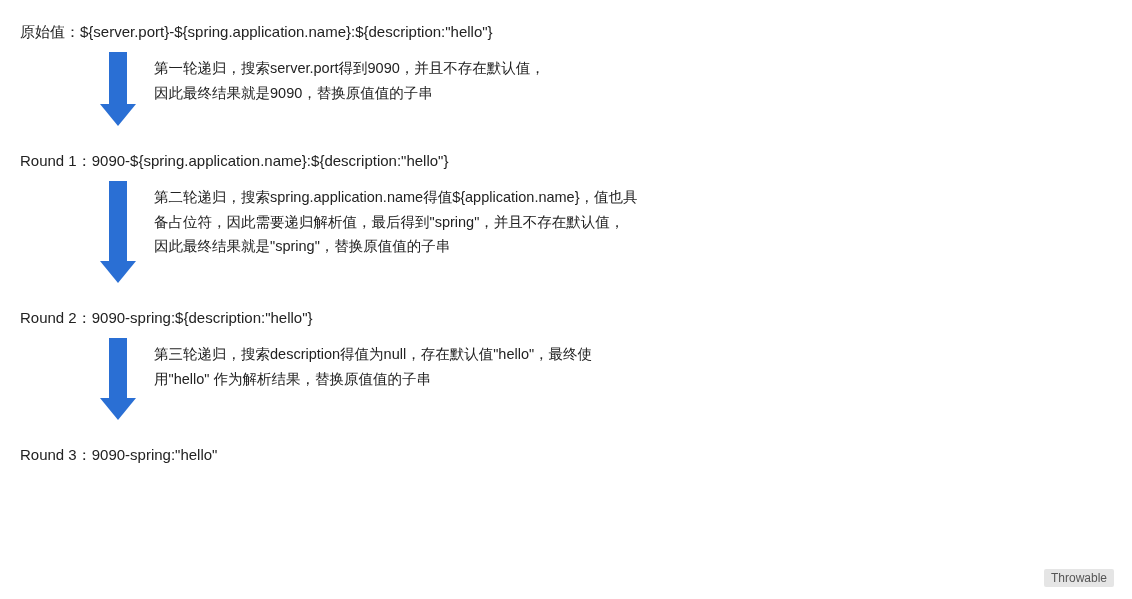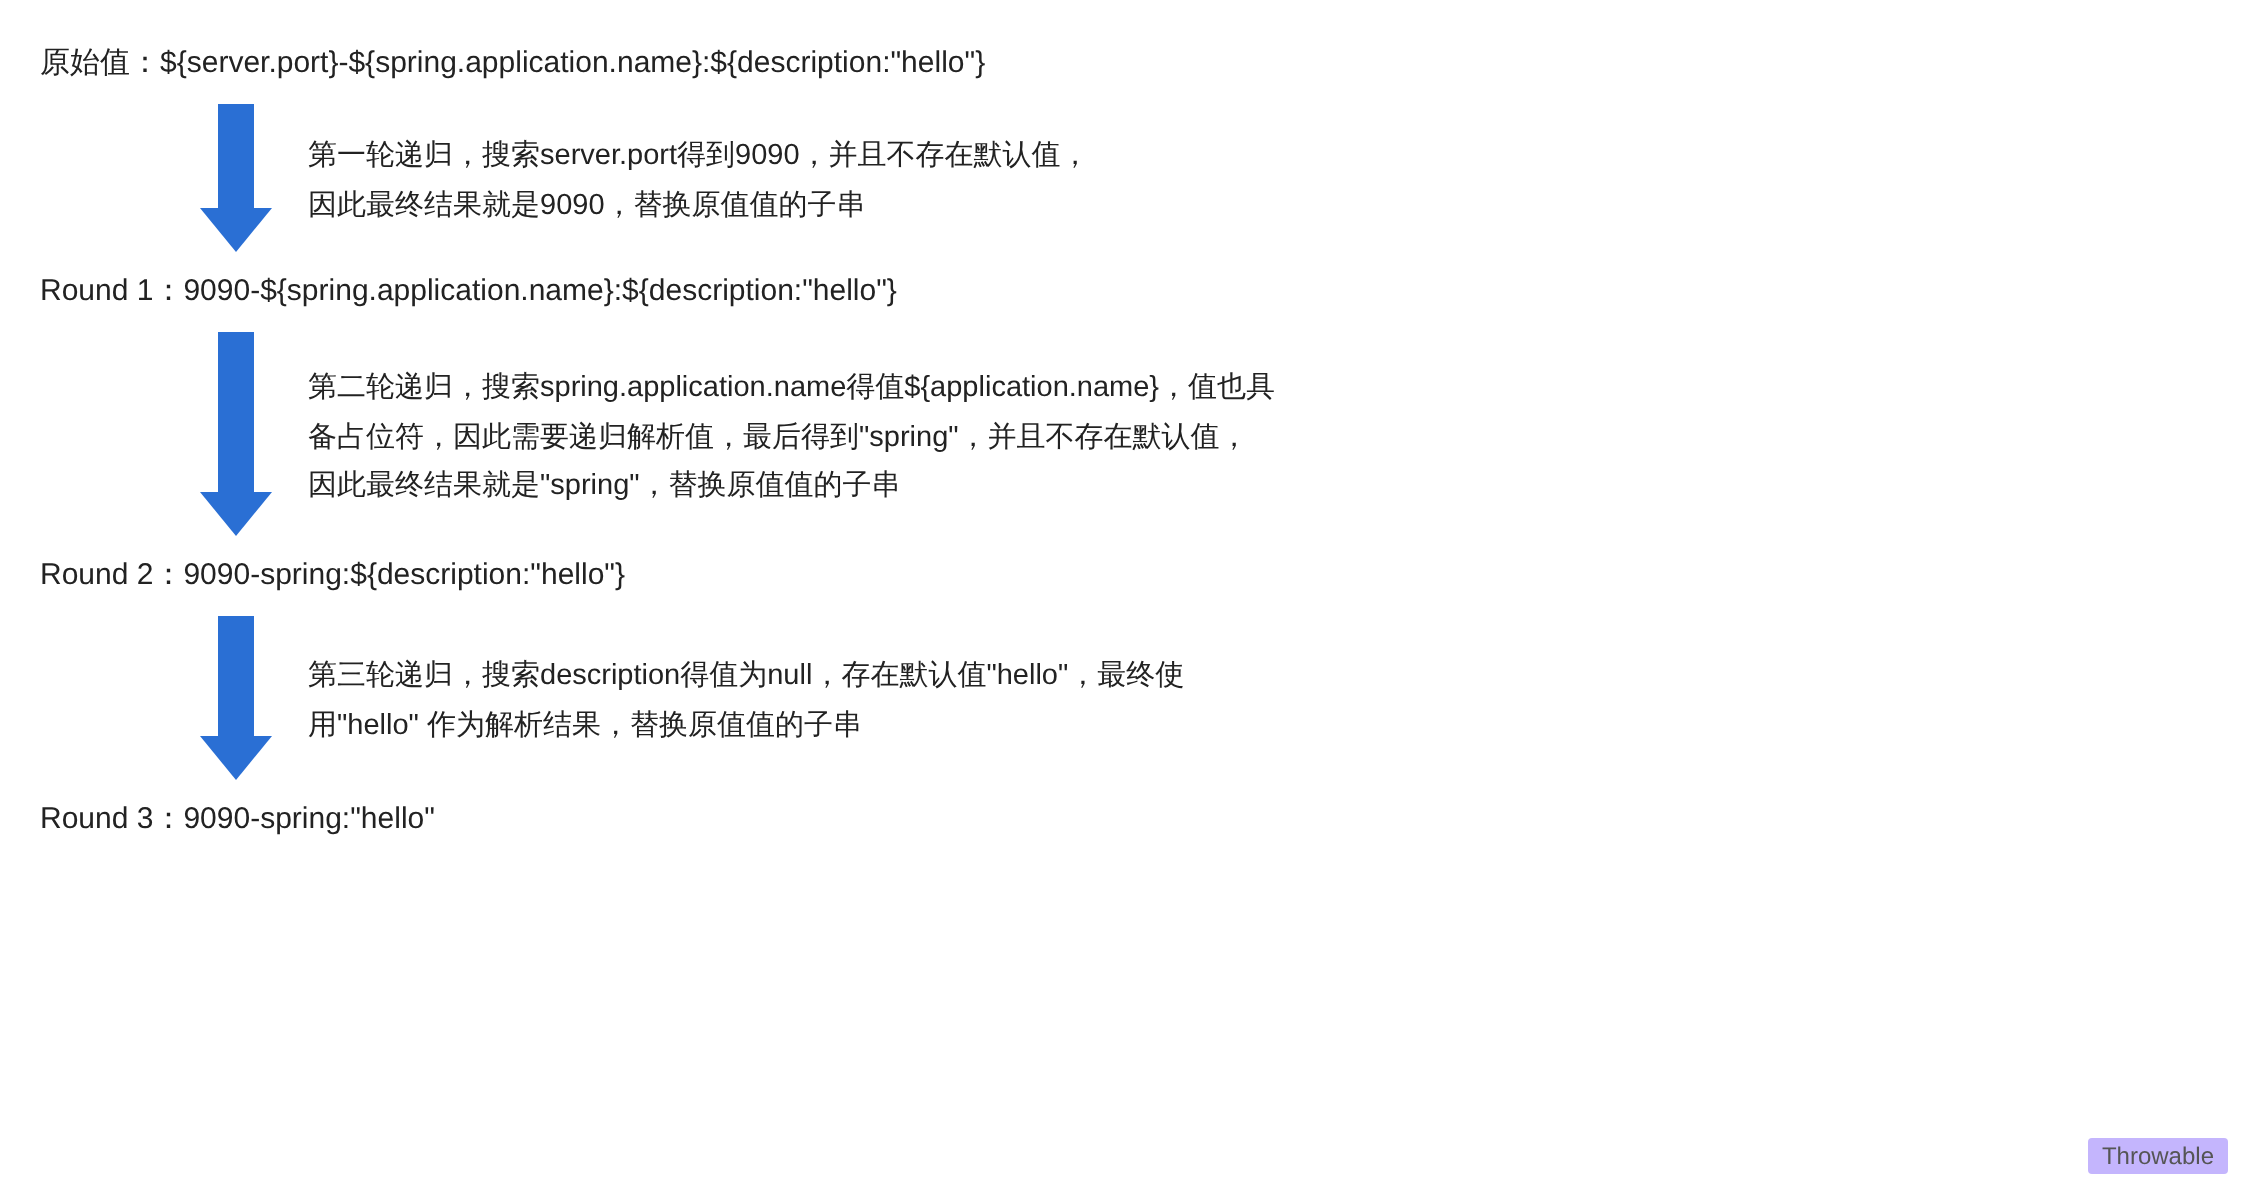--- a/index.html
+++ b/index.html
@@ -21,21 +21,21 @@
 
     .original-value {
       margin-bottom: 2px;
       font-size: 15px;
       line-height: 1.6;
     }
 
     .step-block {
       display: flex;
       flex-direction: row;
-      align-items: center;
+      align-items: flex-start;
       margin: 8px 0 8px 80px;
     }
 
     .arrow-line {
       width: 18px;
       height: 60px;
       background-color: #2a6fd4;
       position: relative;
     }
 
@@ -58,28 +58,28 @@
       font-size: 14.5px;
       line-height: 1.7;
       color: #222222;
       max-width: 780px;
       padding-top: 4px;
     }
 
     .round-line {
       font-size: 15px;
       line-height: 1.6;
-      margin: 8px 0 8px 0;
+      margin: 23px 0 8px 0;
     }
 
     .watermark {
       position: absolute;
       bottom: 12px;
       right: 18px;
-      background-color: #c4b5fd;
+      background-color: #e5e5e5;
       color: #555555;
       font-size: 12px;
       padding: 2px 7px;
       border-radius: 2px;
       font-family: Arial, sans-serif;
     }
 
     .step-section {
       margin-bottom: 4px;
     }

